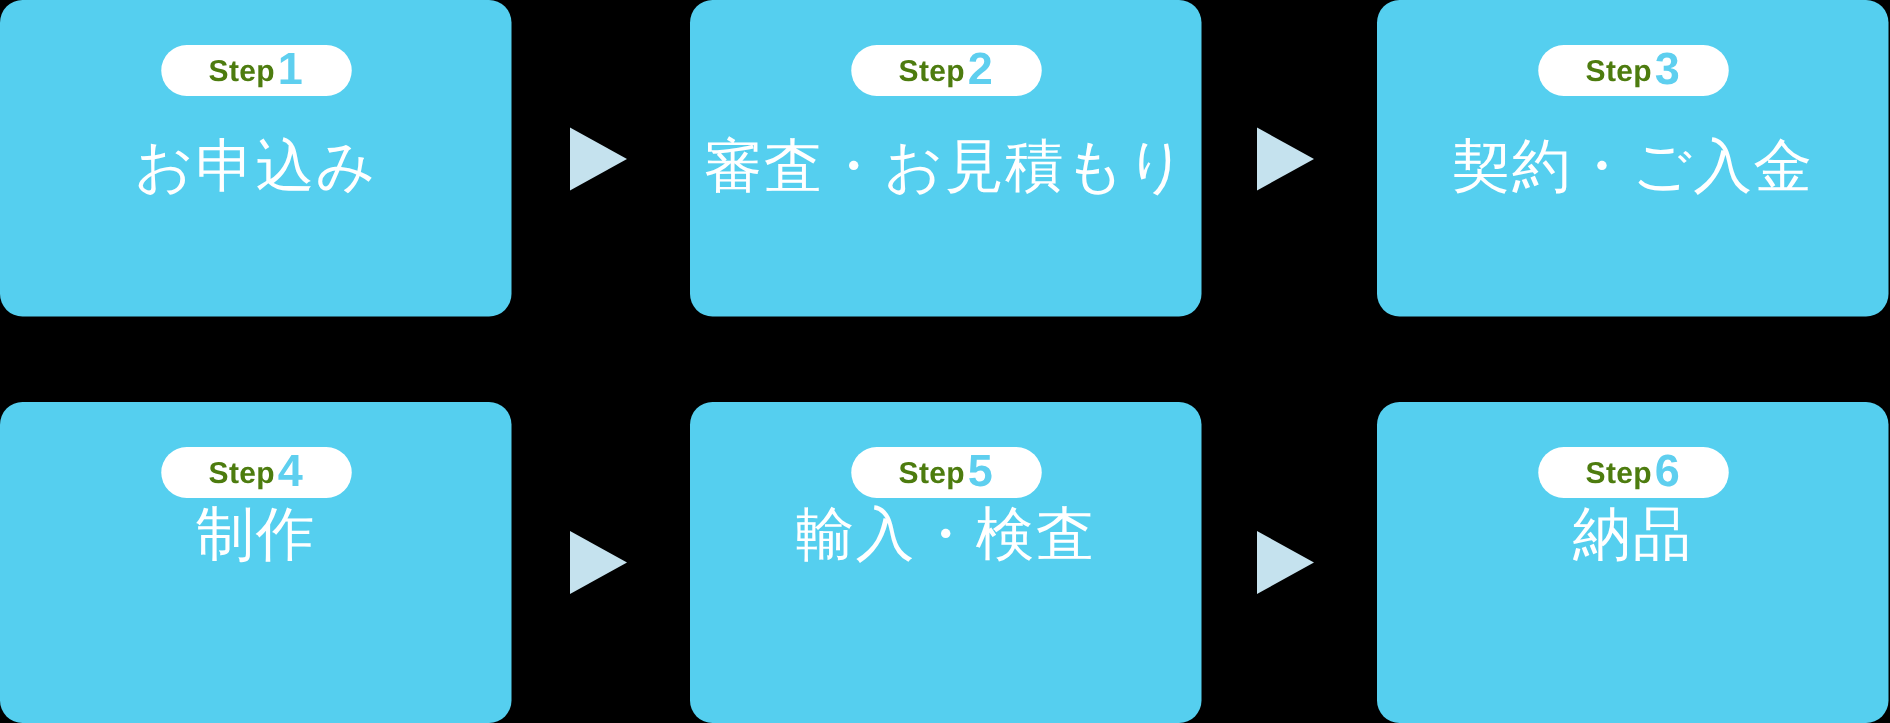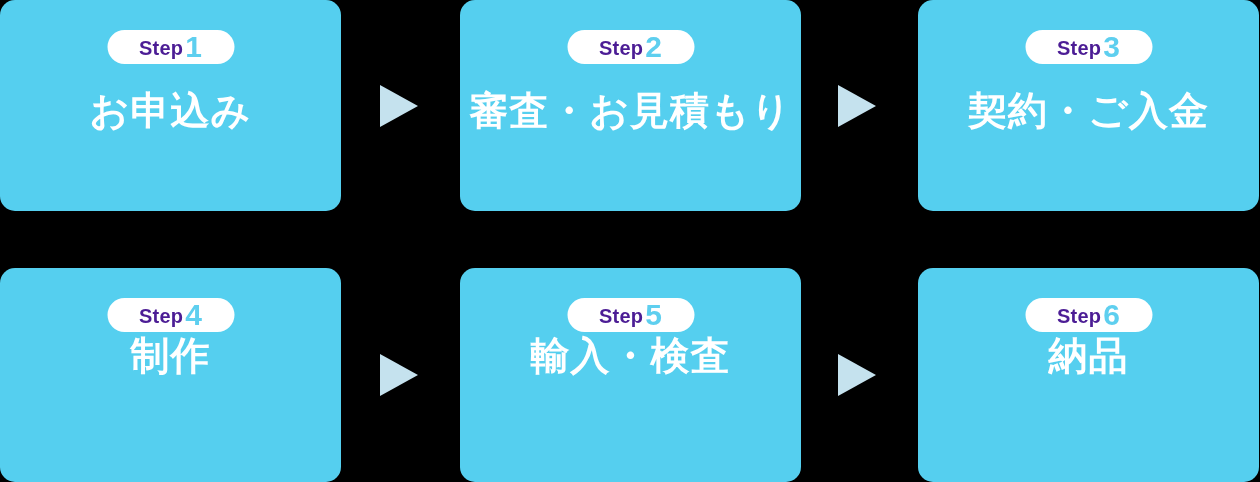--- a/index.html
+++ b/index.html
@@ -56,21 +56,21 @@
     border-radius: 17px;
     display: flex;
     align-items: center;
     justify-content: center;
     gap: 2px;
     padding: 0 16px;
     box-sizing: border-box;
     white-space: nowrap;
   }
   .badge-word {
-    color: #4c1d95;
+    color: #4d7c0f;
     font-size: 20px;
     font-weight: 700;
     letter-spacing: 0.2px;
     line-height: 1;
     position: relative;
     top: 1px;
   }
   .badge-num {
     color: #5ecfef;
     font-size: 30px;
@@ -86,21 +86,21 @@
     position: absolute;
     top: 0;
     left: 0;
     right: 0;
     height: 211px;
     display: flex;
     align-items: center;
     justify-content: center;
     color: #ffffff;
     font-size: 39px;
-    font-weight: 700;
+    font-weight: 400;
     letter-spacing: 1px;
     text-align: center;
     padding: 26px 10px 16px 10px;
     box-sizing: border-box;
     white-space: nowrap;
   }
   .row-2 .step-title { height: 166px; }
 
   
   .flow-arrow {

